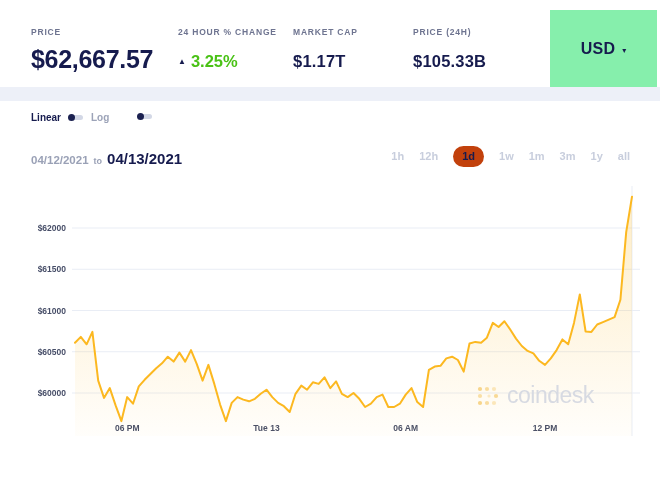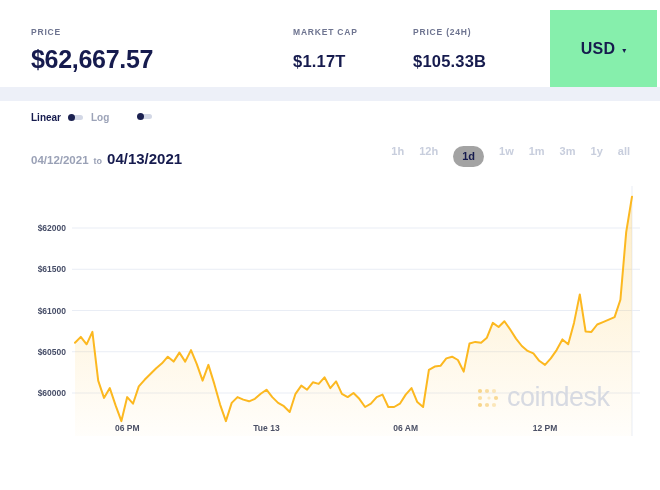--- a/index.html
+++ b/index.html
@@ -34,40 +34,47 @@
   .toggle { position:relative; display:inline-block; width:14px; height:5px; background:#d3d8e6; border-radius:3px; cursor:pointer; }
   .toggle .knob { position:absolute; left:-1px; top:-1px; width:7px; height:7px; border-radius:50%; background:#1b2150; }
   .toggle2 { position:absolute; left:138px; top:114px; }
 
   
   .date-row { position:absolute; left:31px; top:150px; display:flex; align-items:baseline; }
   .date-start { font-size:11.5px; font-weight:700; color:#9aa1b6; }
   .date-sep { font-size:9px; font-weight:600; color:#9aa1b6; margin:0 5px; }
   .date-end { font-size:15px; font-weight:800; color:#161b4e; }
 
-  .range-row { position:absolute; top:146px; right:30px; display:flex; align-items:flex-start; gap:15px; }
+  .range-row { position:absolute; top:146px; right:30px; display:flex; align-items:center; gap:15px; }
   .range-btn { font-size:11px; font-weight:700; color:#c8cedd; cursor:pointer; line-height:1; }
-  .range-btn.active { color:#161b4e; background:#a3a3a3; padding:5px 9px; border-radius:13px; }
+  .range-btn.active { color:#161b4e; background:#c2410c; padding:5px 9px; border-radius:13px; }
 
   
   #chart-svg { position:absolute; left:0; top:0; width:660px; height:490px; }
 
   .watermark { position:absolute; left:477px; top:384px; display:flex; align-items:center; gap:8px; pointer-events:none; }
-  .wm-text { font-size:27px; font-weight:400; color:#d7dae2; letter-spacing:-0.5px; line-height:1; padding-bottom:2px; }
+  .wm-text { font-size:23px; font-weight:400; color:#d7dae2; letter-spacing:-0.5px; line-height:1; padding-bottom:2px; }
 </style>
 </head>
 <body>
 
 <div class="app">
 
   <div class="metric price-metric" id="m0">
     <div class="metric-label">PRICE</div>
     <div class="metric-value price">$62,667.57</div>
   </div>
 
+  <div class="metric" id="m1">
+    <div class="metric-label">24 HOUR % CHANGE</div>
+    <div class="delta">
+      <span class="tri">▲</span>
+      <span class="delta-val">3.25%</span>
+    </div>
+  </div>
 
   <div class="metric" id="m2">
     <div class="metric-label">MARKET CAP</div>
     <div class="metric-value">$1.17T</div>
   </div>
 
   <div class="metric" id="m3">
     <div class="metric-label">PRICE (24H)</div>
     <div class="metric-value">$105.33B</div>
   </div>

